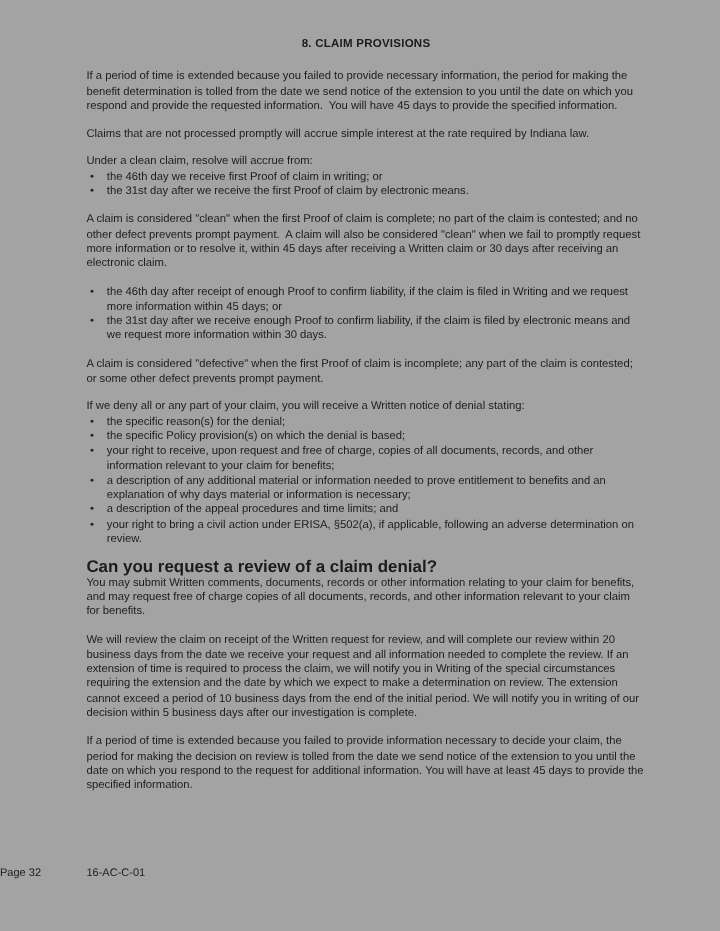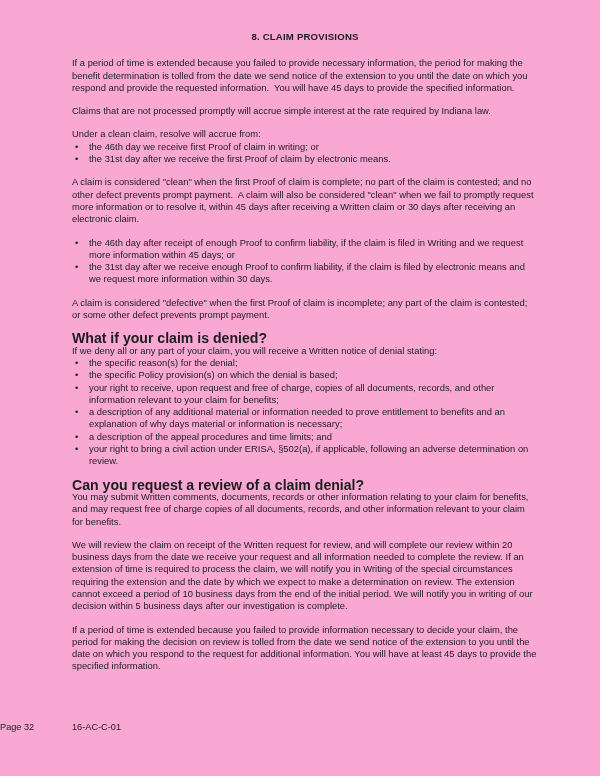--- a/index.html
+++ b/index.html
@@ -4,21 +4,21 @@
 <style>
   html, body {
     margin: 0;
     padding: 0;
     background: #ffffff;
   }
   .page {
     position: relative;
     width: 600px;
     height: 776px;
-    background: #f9a8d4;
+    background: #a3a3a3;
     color: #1c1c1c;
     font-family: "Liberation Sans", "DejaVu Sans", sans-serif;
     font-size: 9.4px;
     line-height: 12.3px;
     overflow: hidden;
     box-sizing: border-box;
   }
   .content {
     position: absolute;
     top: 31px;
@@ -95,21 +95,20 @@
 
     <p class="para">A claim is considered "clean" when the first Proof of claim is complete; no part of the claim is contested; and no other defect prevents prompt payment.  A claim will also be considered "clean" when we fail to promptly request more information or to resolve it, within 45 days after receiving a Written claim or 30 days after receiving an electronic claim.</p>
 
     <ul class="bullets">
       <li>the 46th day after receipt of enough Proof to confirm liability, if the claim is filed in Writing and we request more information within 45 days; or</li>
       <li>the 31st day after we receive enough Proof to confirm liability, if the claim is filed by electronic means and we request more information within 30 days.</li>
     </ul>
 
     <p class="para">A claim is considered "defective" when the first Proof of claim is incomplete; any part of the claim is contested; or some other defect prevents prompt payment.</p>
 
-    <h2 class="subhead">What if your claim is denied?</h2>
     <p class="intro">If we deny all or any part of your claim, you will receive a Written notice of denial stating:</p>
     <ul class="bullets">
       <li>the specific reason(s) for the denial;</li>
       <li>the specific Policy provision(s) on which the denial is based;</li>
       <li>your right to receive, upon request and free of charge, copies of all documents, records, and other information relevant to your claim for benefits;</li>
       <li>a description of any additional material or information needed to prove entitlement to benefits and an explanation of why days material or information is necessary;</li>
       <li>a description of the appeal procedures and time limits; and</li>
       <li>your right to bring a civil action under ERISA, §502(a), if applicable, following an adverse determination on review.</li>
     </ul>
 

